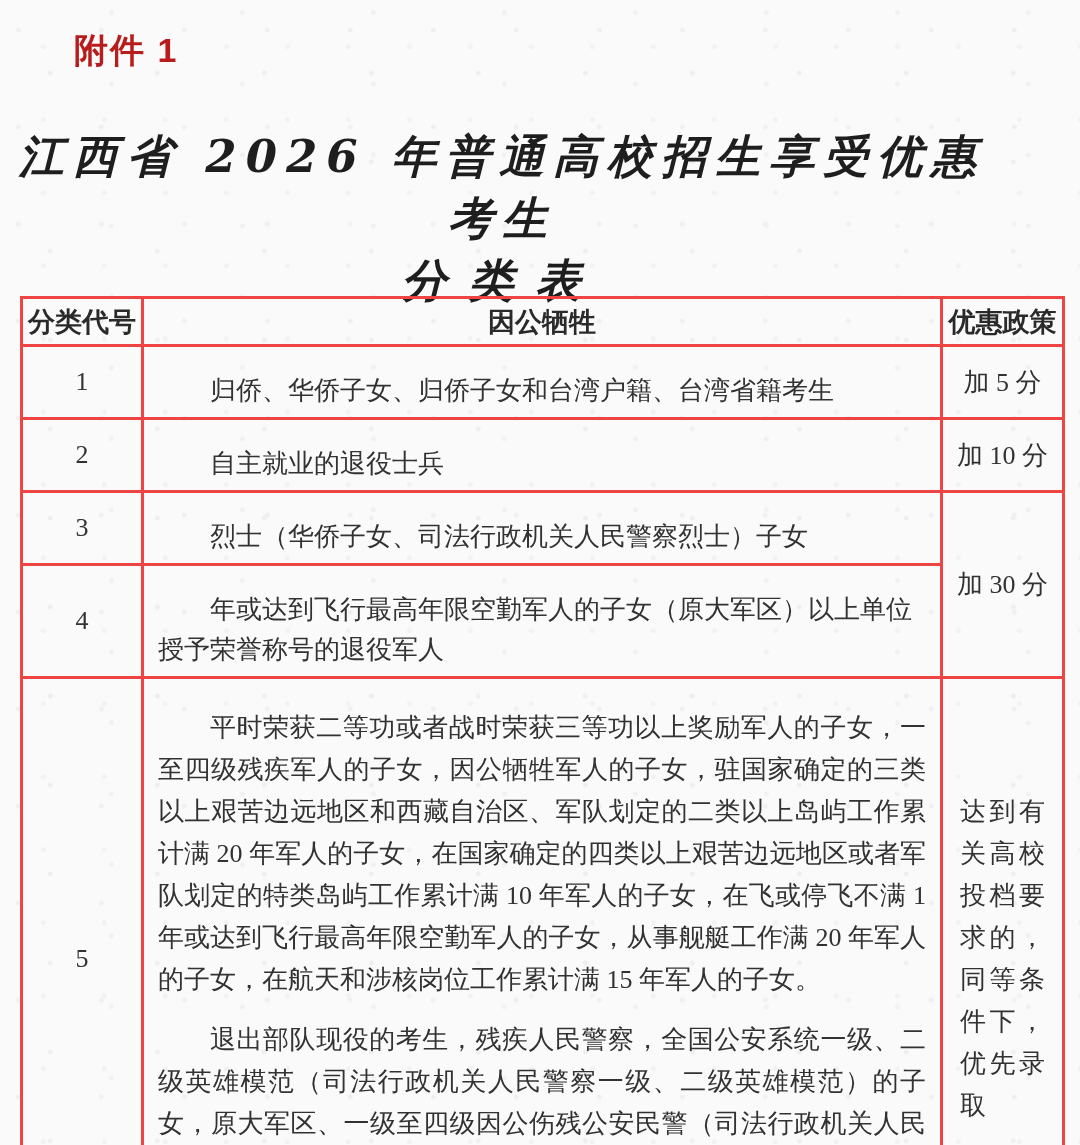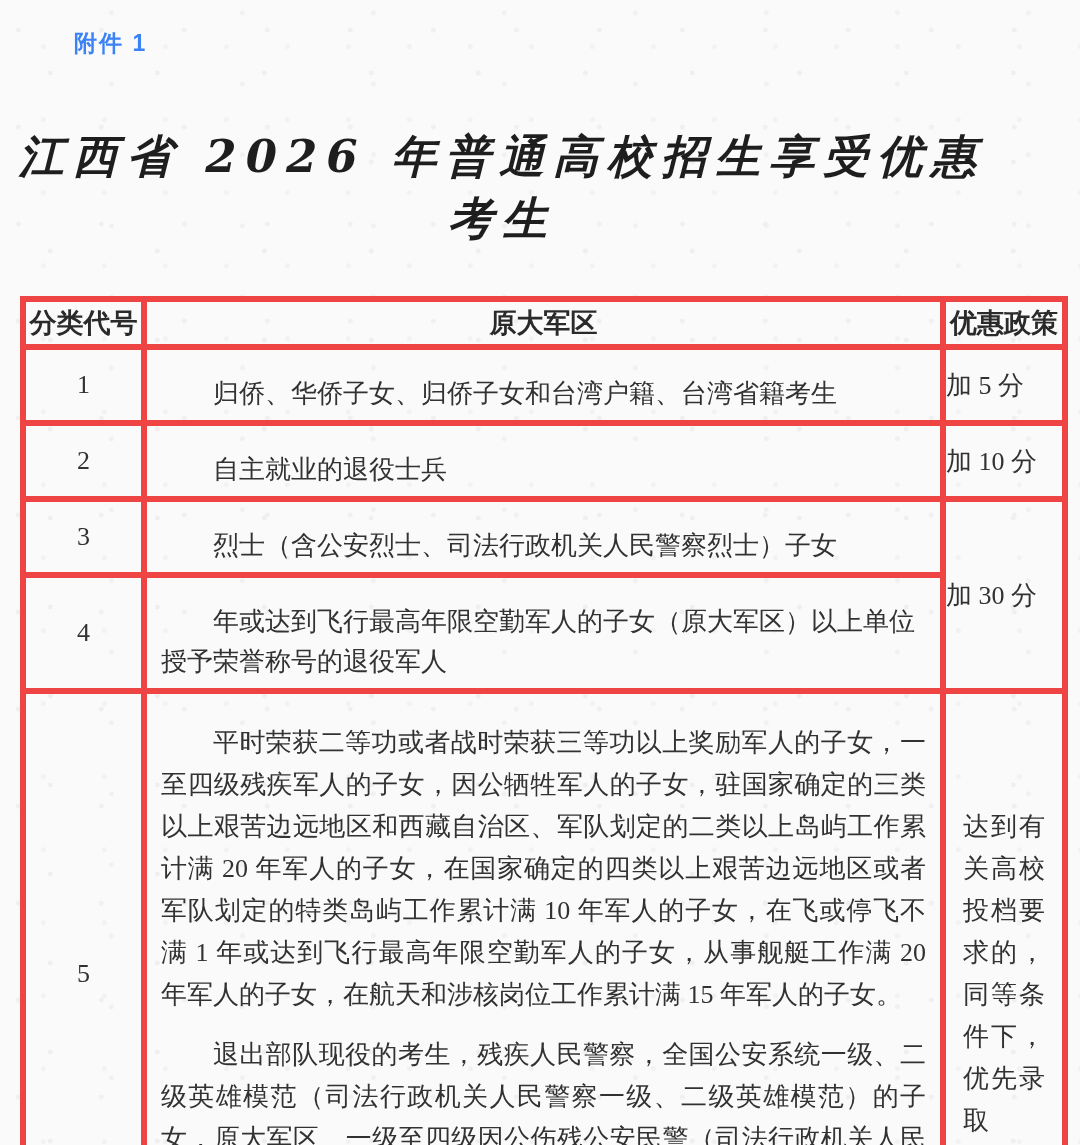--- a/index.html
+++ b/index.html
@@ -23,22 +23,22 @@
     font-family: "Liberation Serif", "DejaVu Serif", serif;
     color: #2f2f2f;
   }
 
   .attachment-label {
     position: absolute;
     left: 74px;
     top: 28px;
     font-family: "Liberation Sans", "DejaVu Sans", sans-serif;
     font-weight: 700;
-    font-size: 23px;
-    color: #3b82f6;
+    font-size: 34px;
+    color: #b91c1c;
     letter-spacing: 2px;
   }
 
   .doc-title {
     position: absolute;
     left: 0;
     top: 126px;
     width: 1004px;
     text-align: center;
     font-family: "DejaVu Serif", "Liberation Serif", serif;
@@ -60,35 +60,35 @@
     table-layout: fixed;
     font-size: 26px;
     color: #323232;
   }
   .doc-table col.c-code   { width: 121px; }
   .doc-table col.c-target { width: 799px; }
   .doc-table col.c-policy { width: 122px; }
 
   .doc-table th,
   .doc-table td {
-    border: 6px solid #ef4444;
+    border: 3px solid #ef4444;
     vertical-align: middle;
     font-weight: 400;
   }
 
   .doc-table th {
     font-family: "Liberation Sans", "DejaVu Sans", sans-serif;
     font-weight: 700;
     font-size: 27px;
     text-align: center;
     color: #2a2a2a;
   }
 
   .cell-code   { text-align: center; }
-  .cell-policy { }
+  .cell-policy { text-align: center; }
 
   .cell-target {
     text-align: left;
     padding: 6px 14px;
   }
   .cell-target .para {
     text-indent: 2em;
     line-height: 40px;
     margin-top: 18px;
   }
@@ -115,33 +115,34 @@
     line-height: 42px;
   }
 </style>
 </head>
 <body>
 
 <div class="attachment-label">附件 1</div>
 
 <div class="doc-title">
   <span class="line1">江西省 2026 年普通高校招生享受优惠考生</span>
+  <span class="line2">分类表</span>
 </div>
 
 <table class="doc-table">
   <colgroup>
     <col class="c-code">
     <col class="c-target">
     <col class="c-policy">
   </colgroup>
 
   <tbody>
       <tr class="row-header">
     <th>分类代号</th>
-    <th>原大军区</th>
+    <th>因公牺牲</th>
     <th>优惠政策</th>
   </tr>
 
   <tr class="row-1">
     <td class="cell-code">1</td>
     <td class="cell-target">
       <div class="para">归侨、华侨子女、归侨子女和台湾户籍、台湾省籍考生</div>
     </td>
     <td class="cell-policy">加 5 分</td>
   </tr>
@@ -150,21 +151,21 @@
     <td class="cell-code">2</td>
     <td class="cell-target">
       <div class="para">自主就业的退役士兵</div>
     </td>
     <td class="cell-policy">加 10 分</td>
   </tr>
 
   <tr class="row-3">
     <td class="cell-code">3</td>
     <td class="cell-target">
-      <div class="para">烈士（含公安烈士、司法行政机关人民警察烈士）子女</div>
+      <div class="para">烈士（华侨子女、司法行政机关人民警察烈士）子女</div>
     </td>
     <td class="cell-policy" rowspan="2">加 30 分</td>
   </tr>
 
   <tr class="row-4">
     <td class="cell-code">4</td>
     <td class="cell-target">
       <div class="para">年或达到飞行最高年限空勤军人的子女（原大军区）以上单位授予荣誉称号的退役军人</div>
     </td>
   </tr>

